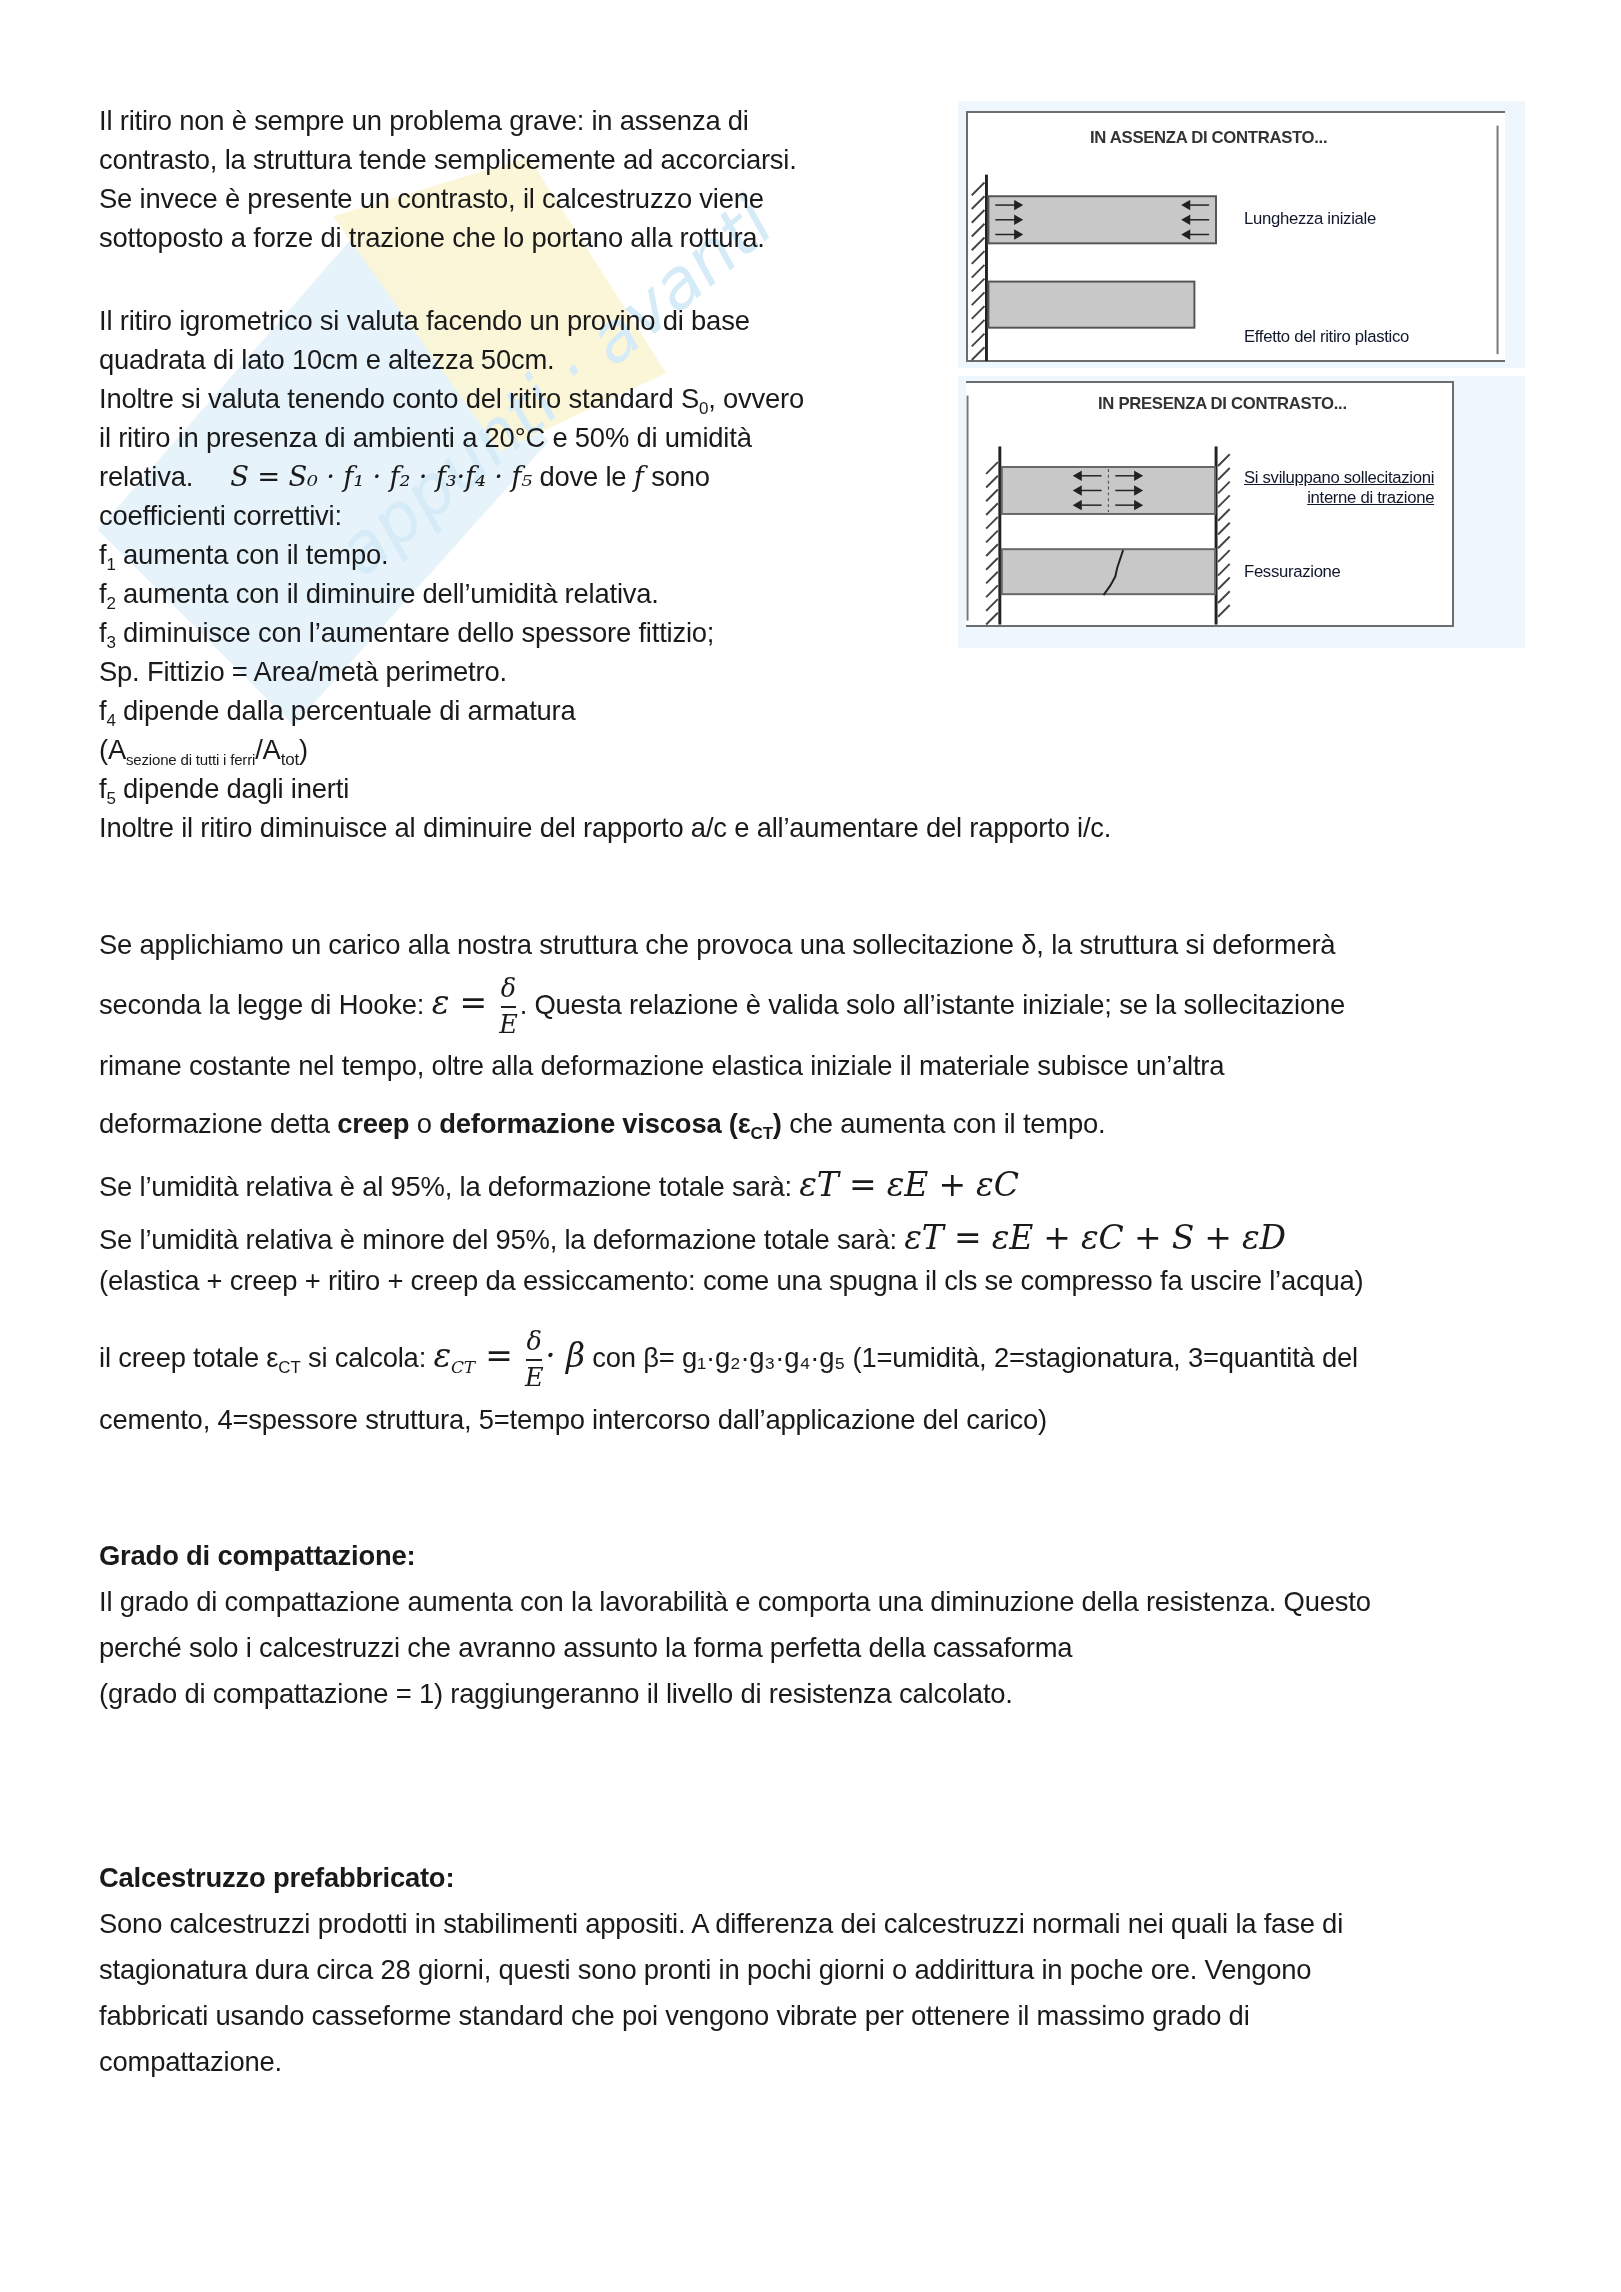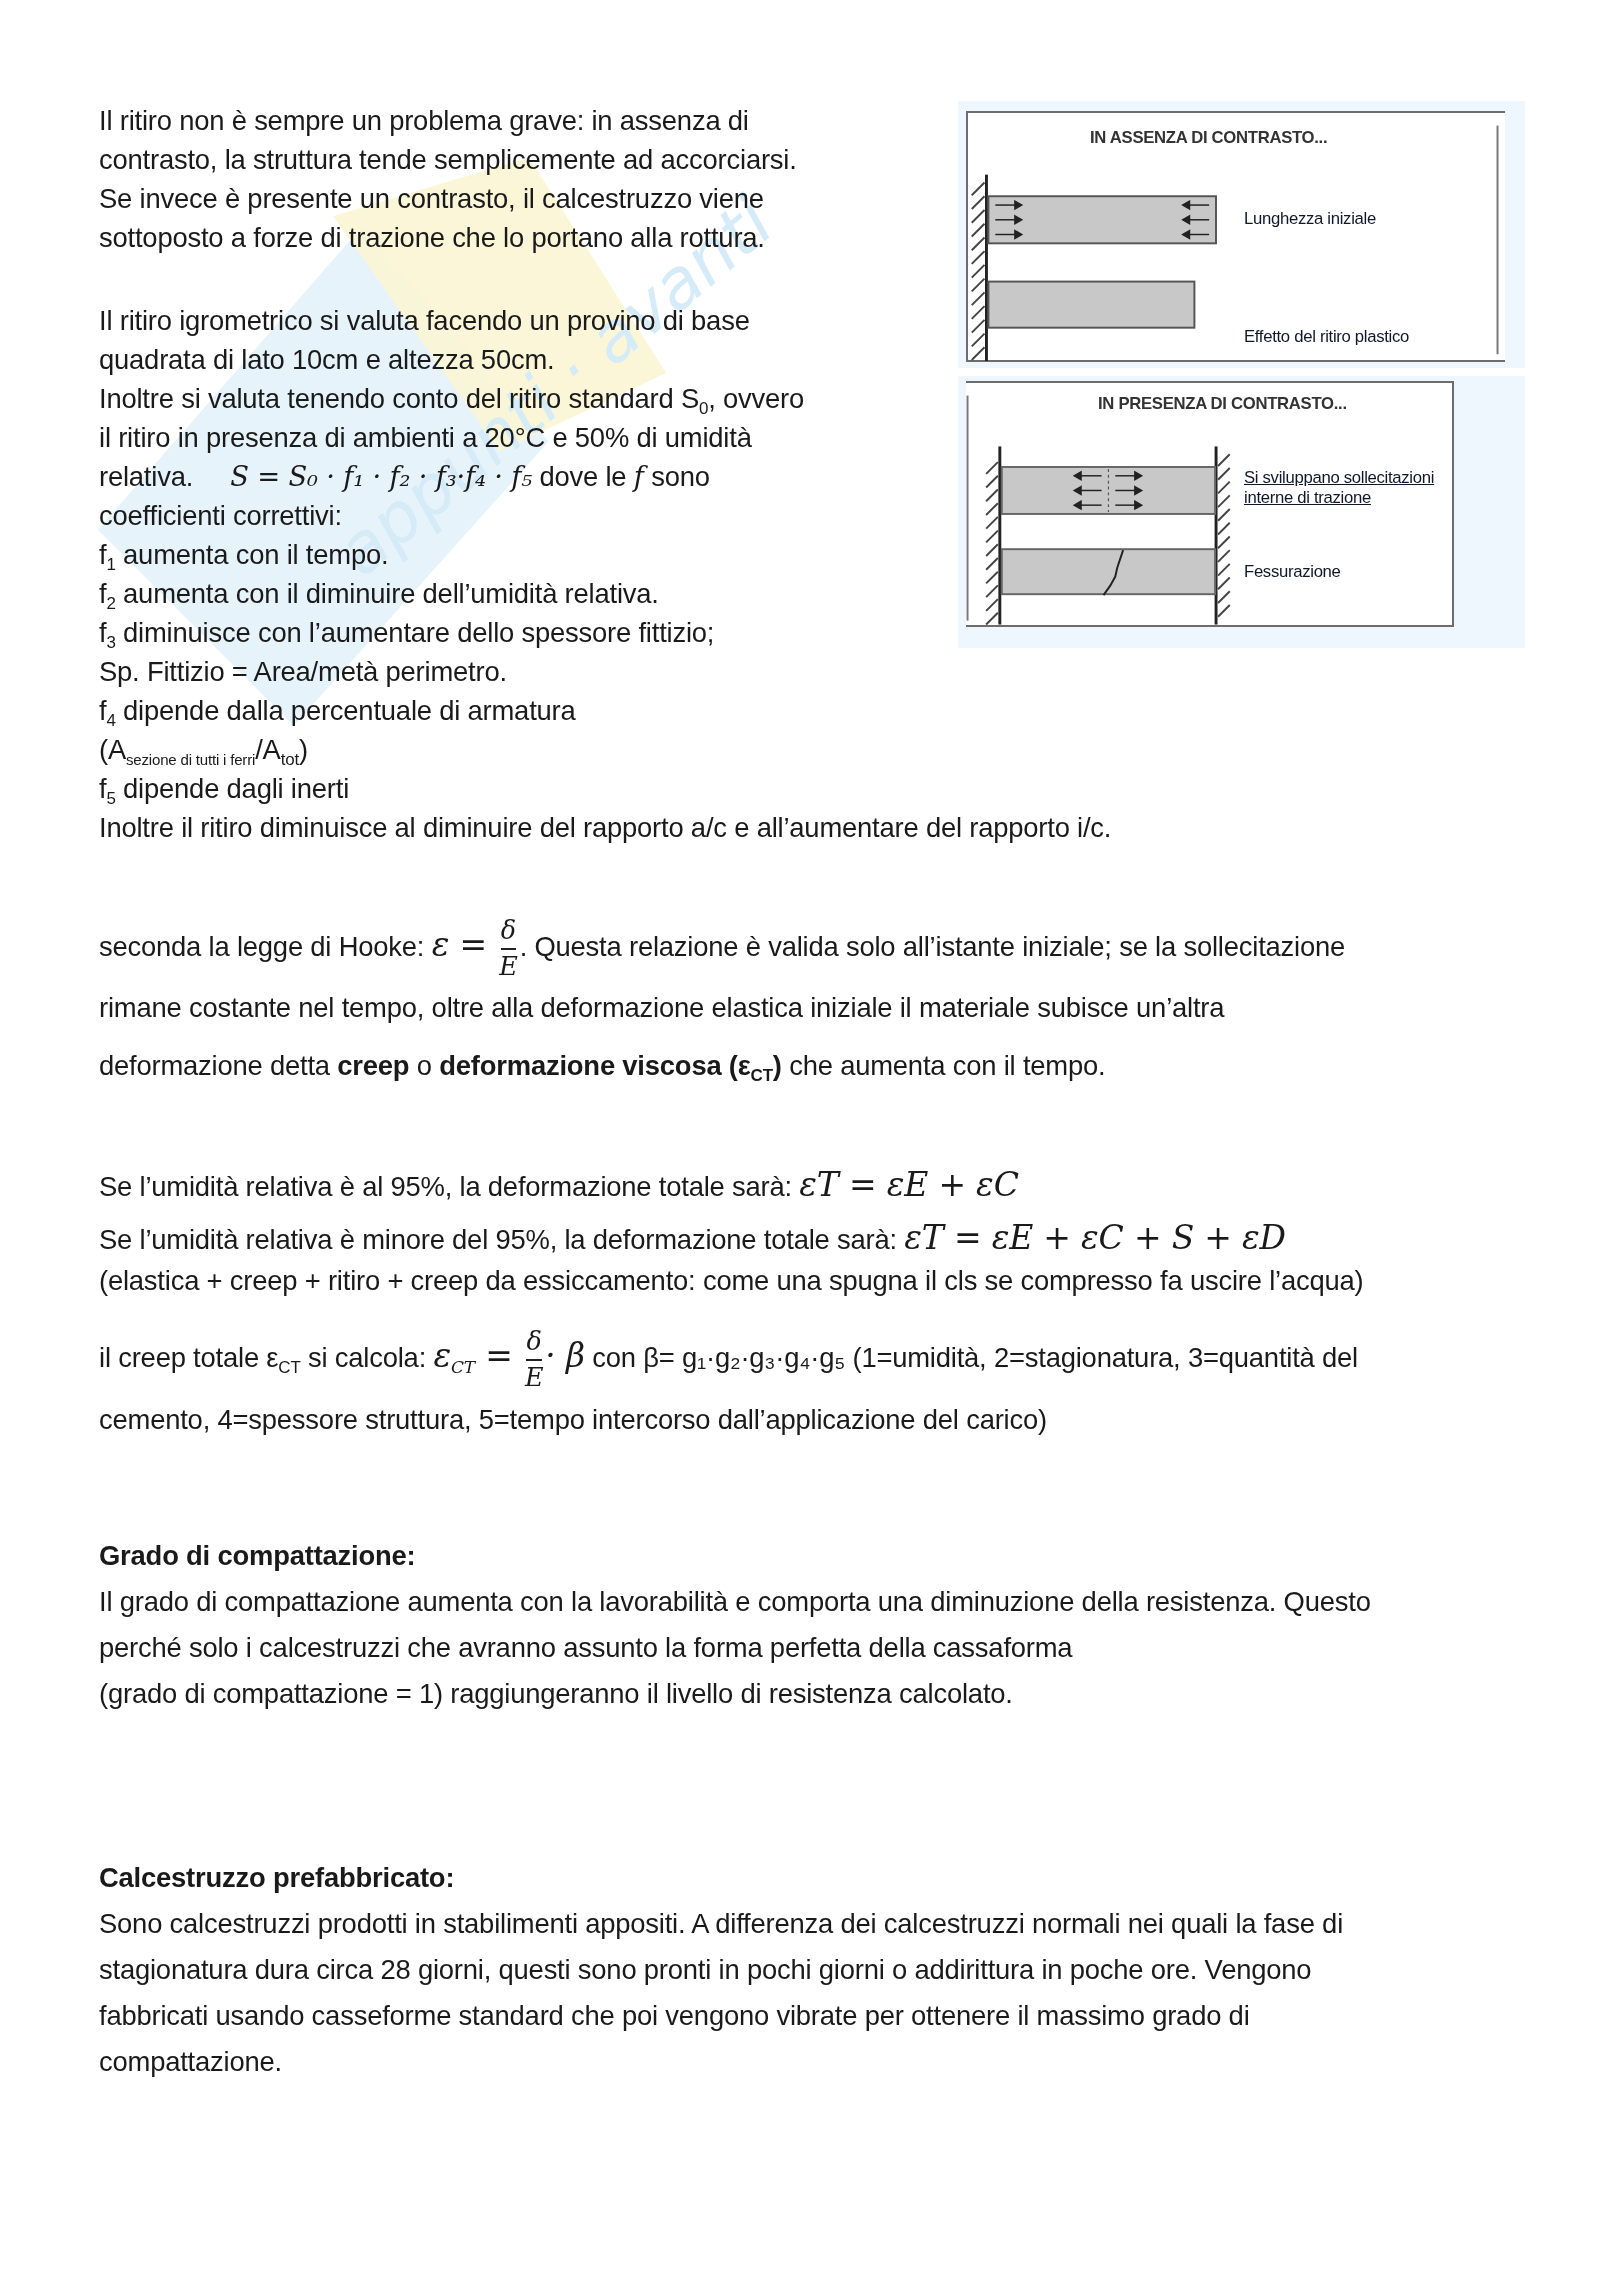--- a/index.html
+++ b/index.html
@@ -8,21 +8,21 @@
   .watermark { position: absolute; left: 39px; top: 118px; width: 882px; height: 608px; pointer-events: none; }
   .txt { position: absolute; left: 99px; font-size: 27.4px; line-height: 39px; letter-spacing: -0.2px; }
   .txt p { margin: 0; white-space: nowrap; }
   .math { font-family: "DejaVu Serif", "Liberation Serif", serif; font-style: italic; }
   .mathbig { font-family: "DejaVu Serif", serif; font-style: italic; font-size: 33px; }
   sub.s { font-size: 62%; vertical-align: -5.9px; line-height: 0; }
   sub.xs { font-size: 55%; vertical-align: -5.9px; line-height: 0; margin-top: 27px; }
   .frac { display: inline-flex; flex-direction: column; align-items: center; vertical-align: middle; font-family: "DejaVu Serif", serif; font-style: italic; font-size: 25.5px; line-height: 25.5px; margin: 0 2px; }
   .frac .bar { width: 15.7px; border-top: 2.9px solid #222; margin: 3.9px 0; }
   b { font-weight: bold; }
-  .fig { position: absolute; left: 958px; width: 567px; background: #eef7fd; }
+  .fig { position: absolute; left: 958px; width: 567px; background: #eef7fd; text-align: right; }
   .fig .frame { position: absolute; background: #fff; border: 2px solid #6d6d6d; }
   .fig svg { position: absolute; left: 0; top: 0; }
   .fig-title { position: absolute; font-size: 16.7px; font-weight: bold; color: #333; letter-spacing: -0.3px; white-space: nowrap; }
   .fig-label { position: absolute; font-size: 16.7px; color: #0f172a; letter-spacing: -0.3px; line-height: 19.6px; white-space: nowrap; }
   .section-title { font-weight: bold; }
 </style>
 </head>
 <body>
 
 <svg class="watermark" viewBox="0 0 900 620">
@@ -52,20 +52,21 @@
   <p><span>f</span><sub class="s">2</sub><span> aumenta con il diminuire dell’umidità relativa.</span></p>
   <p><span>f</span><sub class="s">3</sub><span> diminuisce con l’aumentare dello spessore fittizio;</span></p>
   <p>Sp. Fittizio = Area/metà perimetro.</p>
   <p><span>f</span><sub class="s">4</sub><span> dipende dalla percentuale di armatura</span></p>
   <p><span> (A</span><sub class="xs">sezione di tutti i ferri</sub><span>/A</span><sub class="s">tot</sub><span>)</span></p>
   <p><span>f</span><sub class="s">5</sub><span> dipende dagli inerti</span></p>
   <p>Inoltre il ritiro diminuisce al diminuire del rapporto a/c e all’aumentare del rapporto i/c.</p>
 </div>
 
 <div class="txt" style="top:916px; line-height:58px;">
+  <p>Se applichiamo un carico alla nostra struttura che provoca una sollecitazione δ, la struttura si deformerà</p>
   <p><span>seconda la legge di Hooke: </span><span class="mathbig">ε</span><span class="mathbig"> = </span><span class="frac">
         <span>δ</span>
         <span class="bar"></span>
         <span>E</span>
       </span><span>. Questa relazione è valida solo all’istante iniziale; se la sollecitazione</span></p>
   <p>rimane costante nel tempo, oltre alla deformazione elastica iniziale il materiale subisce un’altra</p>
   <p><span>deformazione detta </span><b>creep</b><span> o </span><b><span>deformazione viscosa (ε</span><sub class="s">CT</sub><span>)</span></b><span> che aumenta con il tempo.</span></p>
 </div>
 <div class="txt" style="top:1160px; line-height:49px;">
   <p><span>Se l’umidità relativa è al 95%, la deformazione totale sarà: </span><span class="mathbig">εT = εE + εC</span></p>

